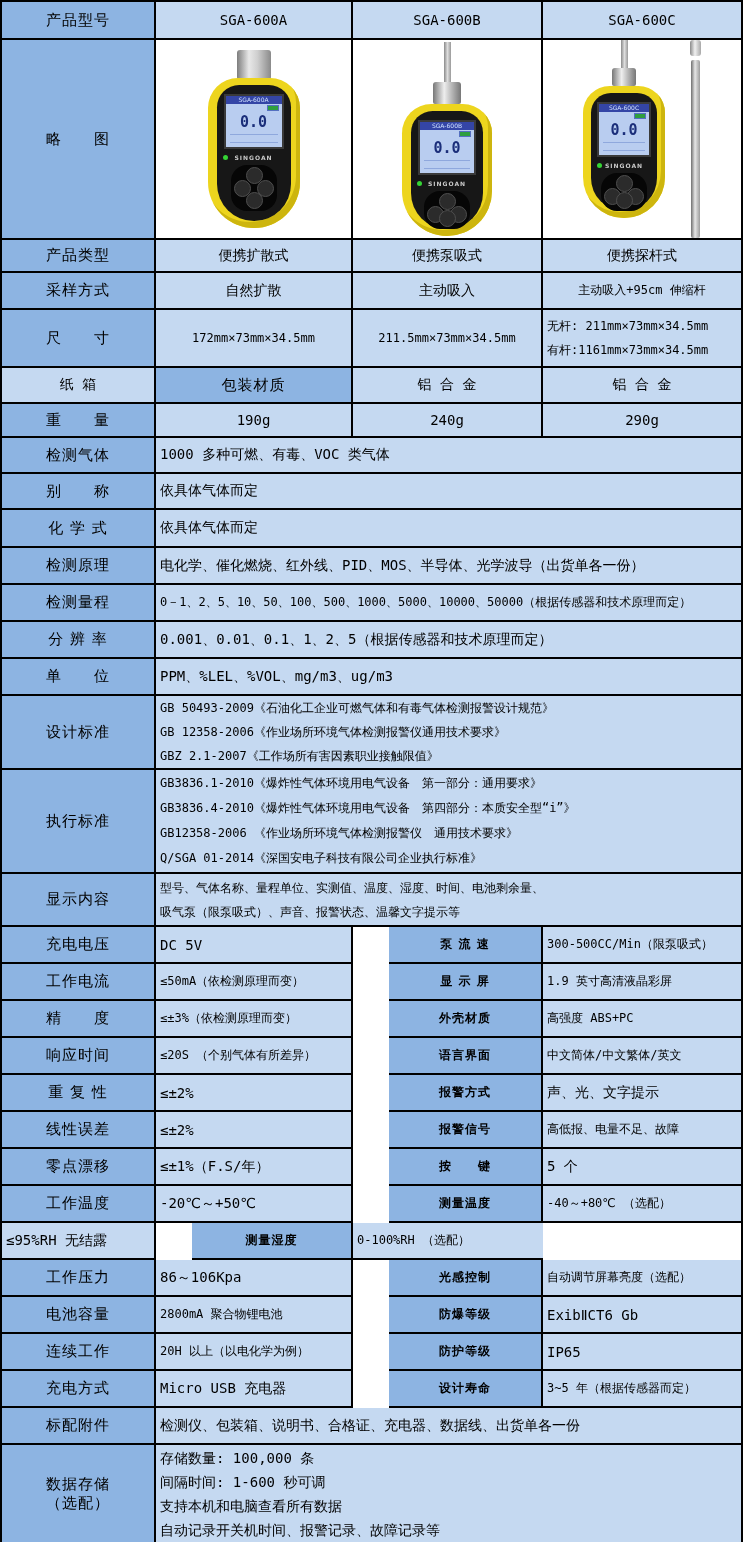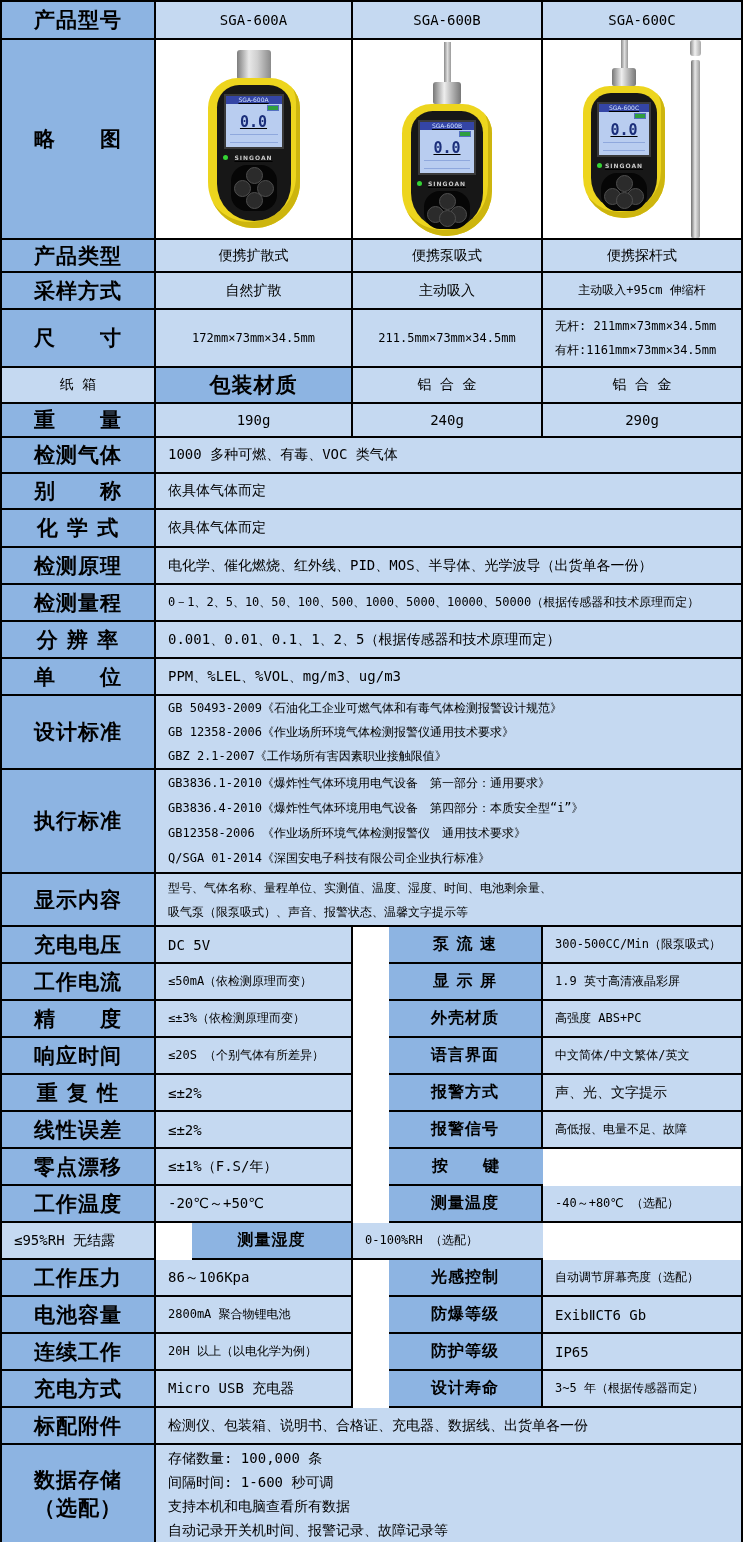--- a/index.html
+++ b/index.html
@@ -5,31 +5,31 @@
   html,body{margin:0;padding:0;background:#fff;}
   body{width:743px;font-family:"DejaVu Sans",sans-serif;color:#000;}
   .tbl{width:743px;box-sizing:border-box;border:2px solid #000;background:#fff;}
   .row{display:grid;box-sizing:border-box;}
   .cols4{grid-template-columns:154px 197px 190px 198px;}
   .cols2{grid-template-columns:154px 585px;}
   .c{box-sizing:border-box;border-right:2px solid #000;border-bottom:2px solid #000;
      display:flex;align-items:center;justify-content:center;overflow:hidden;}
   .row .c:last-child{border-right:none;}
   .row:last-child .c{border-bottom:none;}
-  .lab{background:#8DB4E2;font-weight:bold;font-size:21px;text-align:center;letter-spacing:1px;}
+  .lab{background:#8DB4E2;font-weight:normal;font-size:15px;text-align:center;letter-spacing:1px;}
   .val{background:#C5D9F1;font-family:"DejaVu Sans Mono","DejaVu Sans",monospace;font-size:14px;}
-  .lab2{background:#8DB4E2;font-weight:bold;font-size:16px;text-align:center;letter-spacing:1px;margin-left:36px;}
-  .left{justify-content:flex-start;text-align:left;padding:0 6px 0 12px;}
+  .lab2{background:#8DB4E2;font-weight:bold;font-size:12px;text-align:center;letter-spacing:1px;margin-left:36px;}
+  .left{justify-content:flex-start;text-align:left;padding:0 6px 0 4px;}
   .pre{white-space:pre-line;}
   .lh24{line-height:24px;}.lh26{line-height:25px;}
   .white{background:#fff;}
   .small{font-size:12px;}
   
   .imgcell{padding:4px 0;}
-  .dev{display:flex;flex-direction:column;align-items:center;text-decoration:underline;}
+  .dev{display:flex;flex-direction:column;align-items:center;}
   .devwrap{display:flex;flex-direction:row;align-items:flex-start;justify-content:center;gap:26px;}
   .cap{width:34px;height:30px;border-radius:3px;
        background:linear-gradient(90deg,#7d7d7d,#e8e8e8 35%,#cfcfcf 60%,#8a8a8a);}
   .probe{width:7px;background:linear-gradient(90deg,#8a8a8a,#ddd,#999);}
   .cone{border-radius:3px 3px 2px 2px;background:linear-gradient(90deg,#777,#eee 40%,#bbb 65%,#777);}
   .dbody{background:#EDD51E;border-radius:30px 30px 46px 46px;display:flex;align-items:flex-start;justify-content:center;
          box-shadow:inset -4px -6px 0 #cdb50e;}
   .panel{background:#171717;border-radius:24px 24px 40px 40px;margin-top:7px;display:flex;flex-direction:column;align-items:center;}
   .scr{background:#B9CDF0;border:2px solid #3a3a3a;width:56px;margin-top:9px;display:flex;flex-direction:column;}
   .scr-top{background:#3445A6;color:#cfe0ff;font-size:6px;line-height:8px;height:8px;text-align:center;overflow:hidden;letter-spacing:0;}
@@ -284,20 +284,21 @@
   <div class="row cols4" style="height:37px">
     <div class="c lab">线性误差</div>
     <div class="c val left">≤±2%</div>
     <div class="c lab2">报警信号</div>
     <div class="c val left small">高低报、电量不足、故障</div>
   </div>
   <div class="row cols4" style="height:37px">
     <div class="c lab">零点漂移</div>
     <div class="c val left">≤±1%（F.S/年）</div>
     <div class="c lab2">按　　键</div>
+    <div class="c val left">5 个</div>
   </div>
   <div class="row cols4" style="height:37px">
     <div class="c lab">工作温度</div>
     <div class="c val left">-20℃～+50℃</div>
     <div class="c lab2">测量温度</div>
     <div class="c val left small">-40～+80℃ （选配）</div>
   </div>
   <div class="row cols4" style="height:37px">
     <div class="c val left">≤95%RH 无结露</div>
     <div class="c lab2">测量湿度</div>

